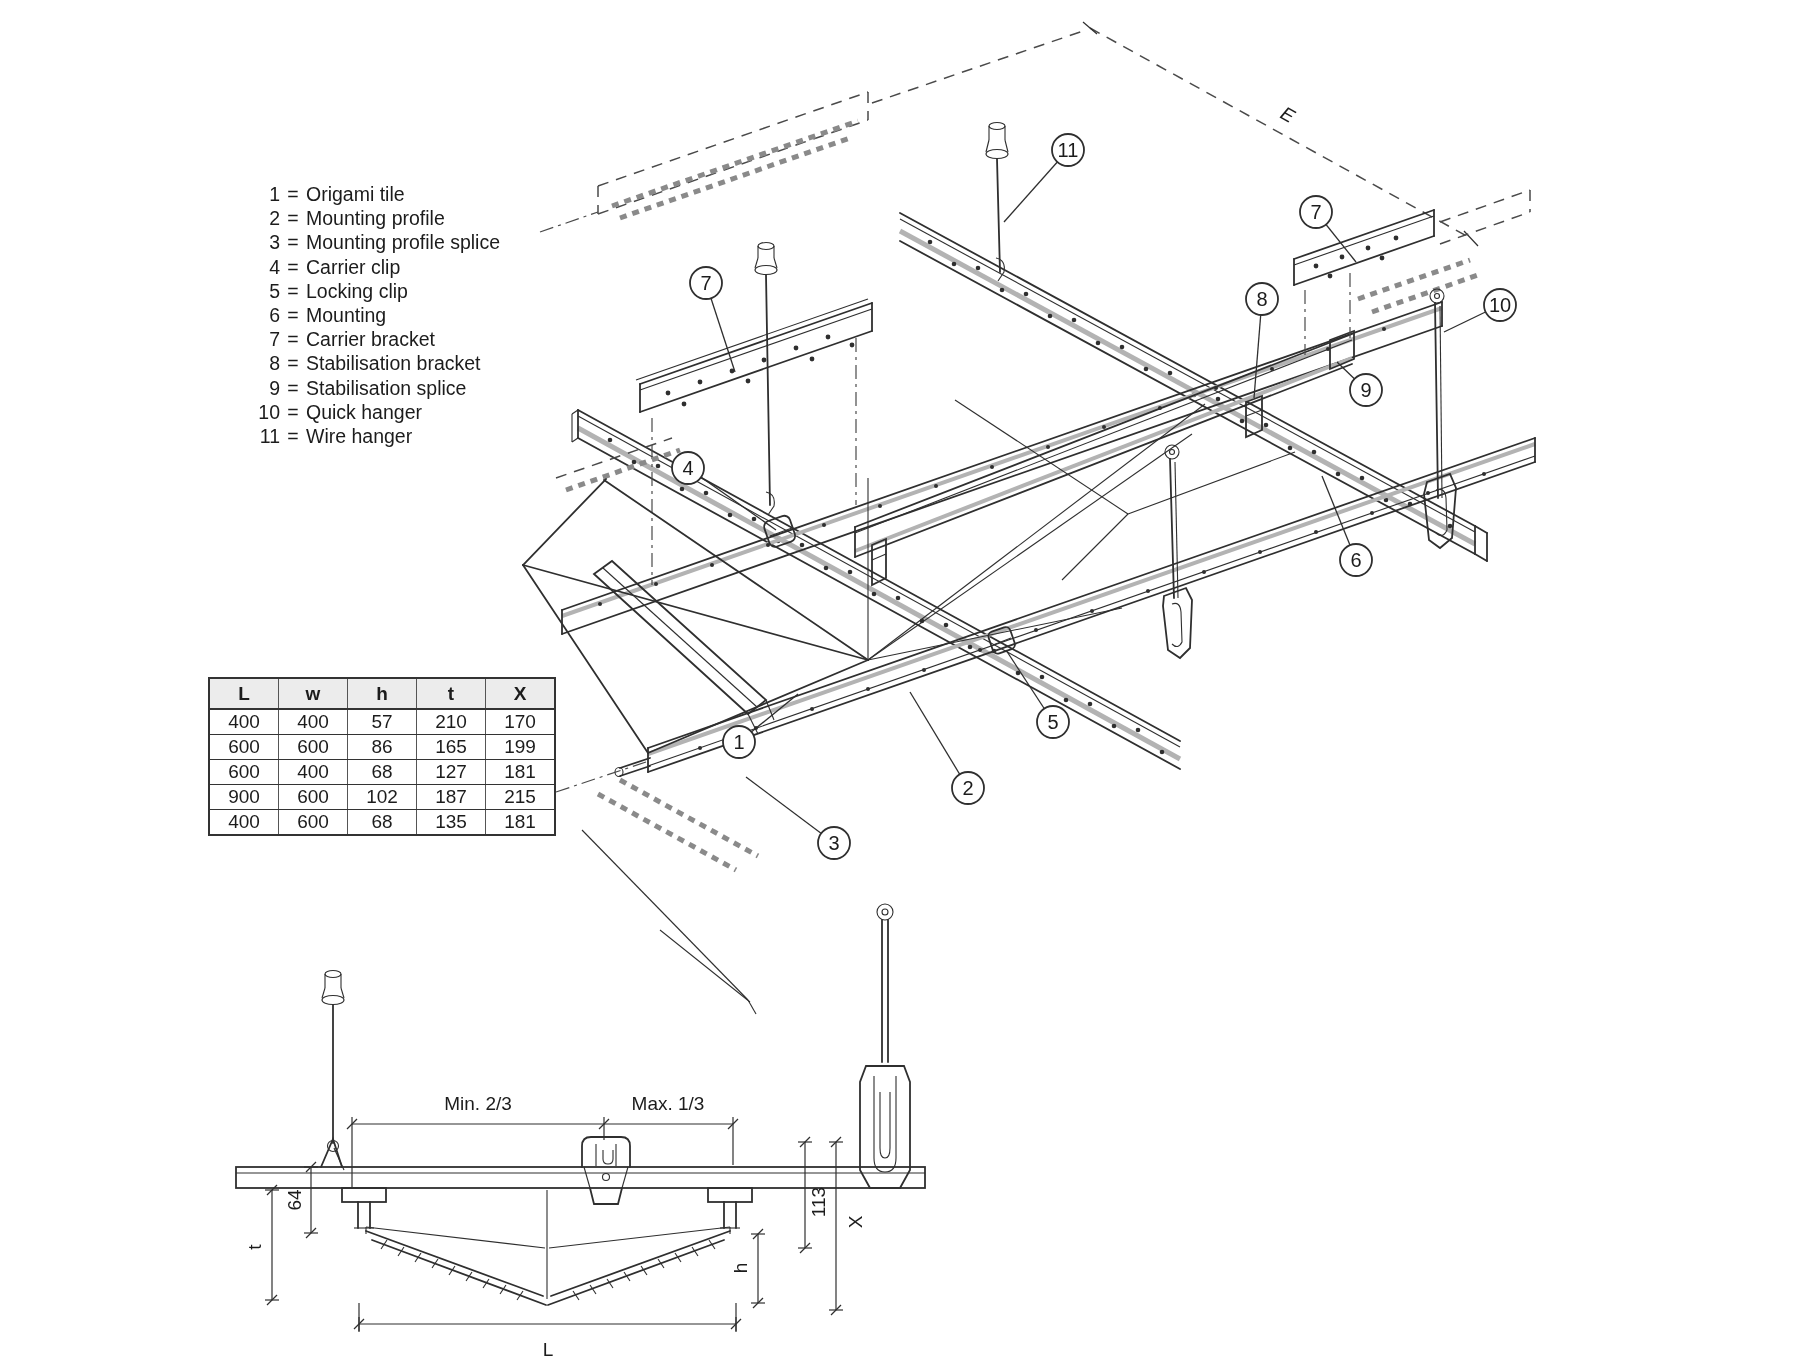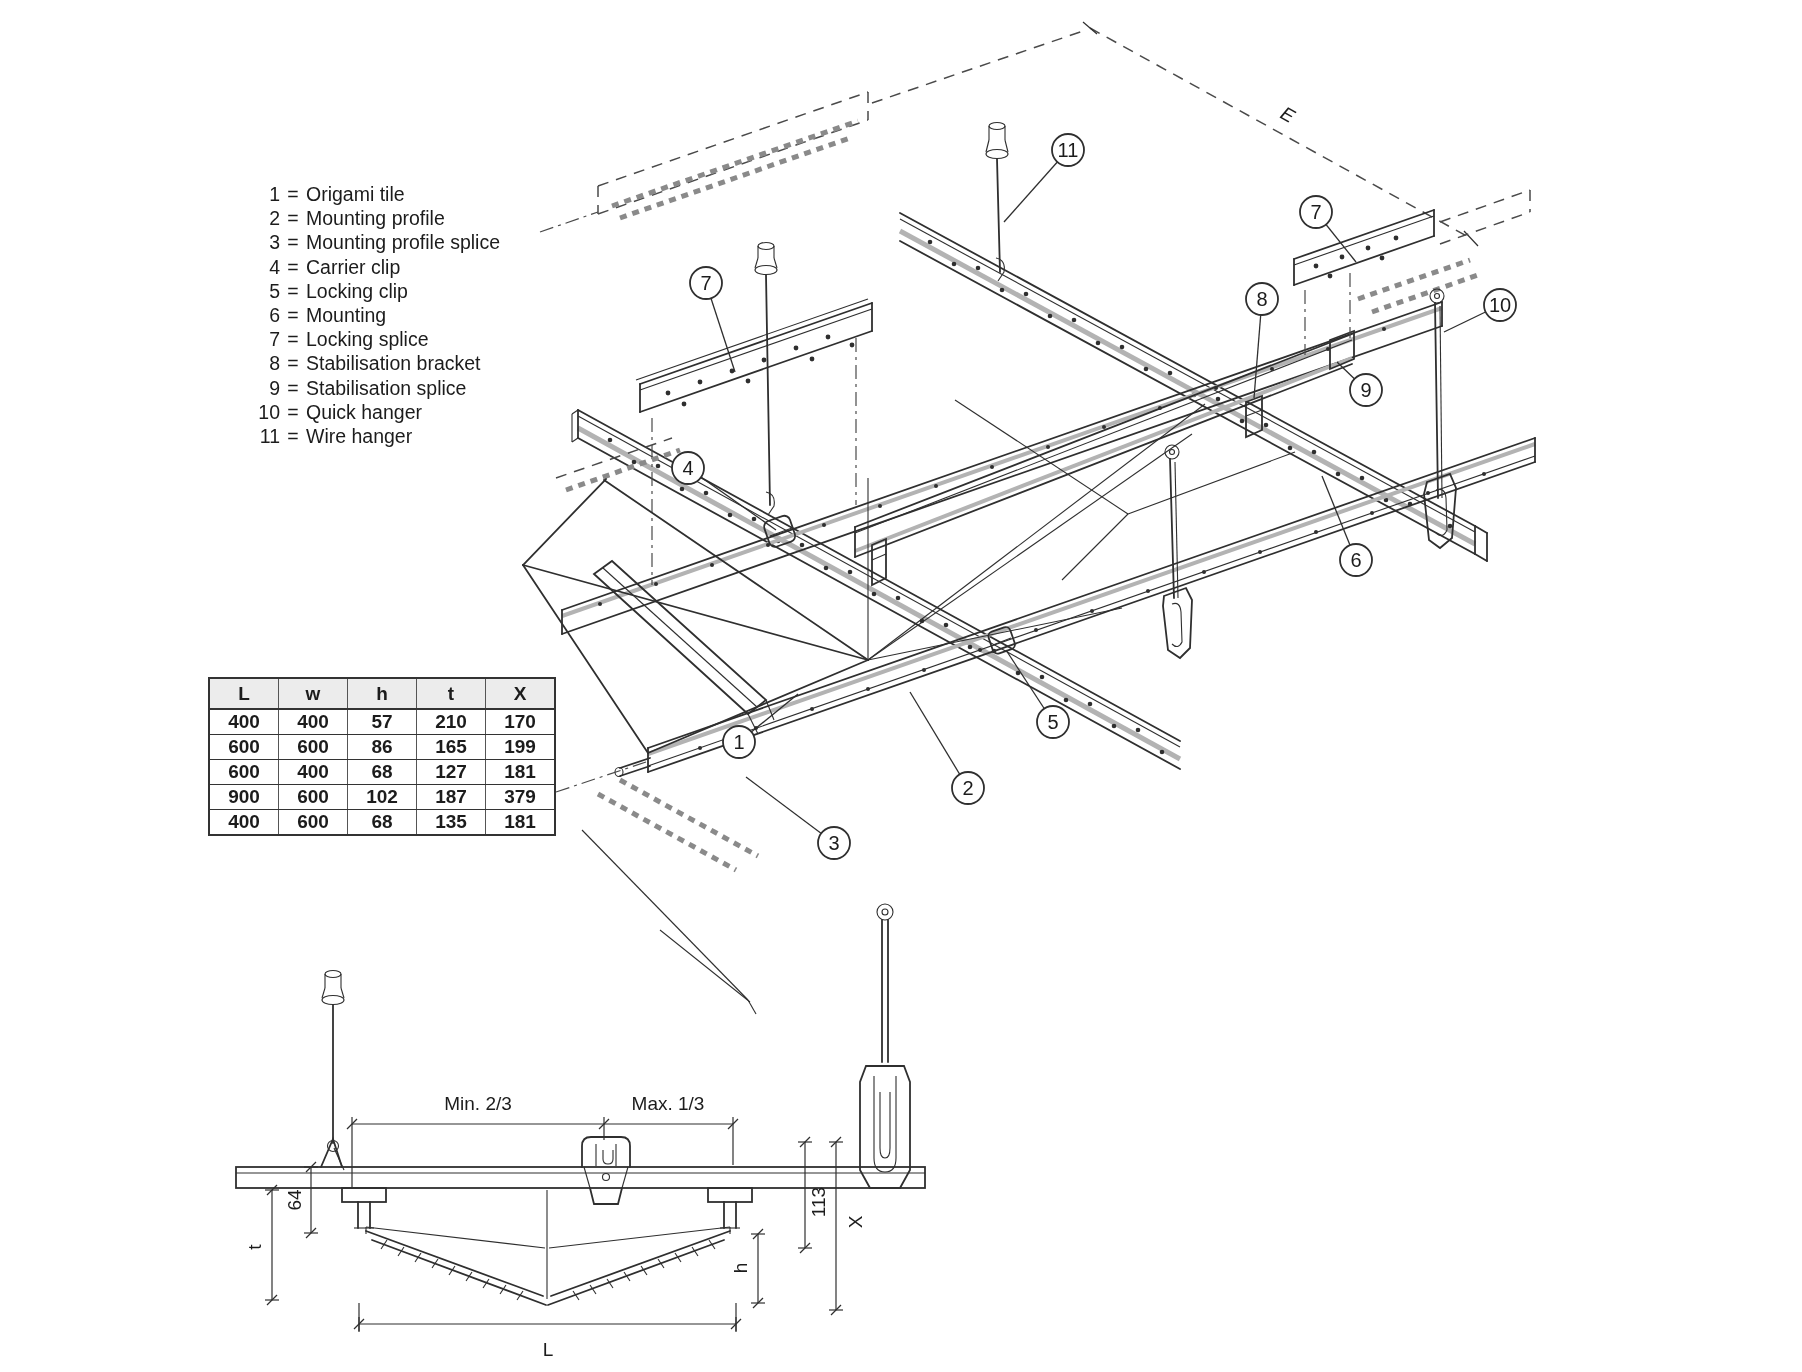--- a/index.html
+++ b/index.html
@@ -10,21 +10,21 @@
   .legend{position:absolute;left:252px;top:182px;font-size:19.5px;line-height:24.2px;}
   .legend .row{display:flex;white-space:nowrap;}
   .legend .num{display:inline-block;width:28px;text-align:right;}
   .legend .eq{display:inline-block;width:26px;text-align:center;}
   
   .spec{position:absolute;left:208px;top:677px;border-collapse:collapse;
         font-size:19px;text-align:center;}
   .spec th,.spec td{width:68px;border:1px solid #555;padding:0;}
   .spec th{height:29px;background:#ececec;font-weight:bold;
            border-top:2px solid #333;border-bottom:2px solid #333;}
-  .spec td{height:24px;border-top:1.5px solid #333;border-bottom:1.5px solid #333;font-weight:bold;}
+  .spec td{height:24px;border-top:1.5px solid #333;border-bottom:1.5px solid #333;}
   .spec{border:2px solid #333;}
   
   .ln{stroke:#2f2f2f;stroke-width:1.8;fill:none;stroke-linecap:round;}
   .thin{stroke:#2f2f2f;stroke-width:1.1;fill:none;}
   .stripe{stroke:#b3b3b3;stroke-width:5;fill:none;}
   .stripe4{stroke:#b3b3b3;stroke-width:4;fill:none;}
   .dash{stroke:#4a4a4a;stroke-width:1.5;fill:none;stroke-dasharray:11 8;}
   .dashdot{stroke:#4a4a4a;stroke-width:1.2;fill:none;stroke-dasharray:14 5 3 5;}
   .hatch{stroke:#8a8a8a;stroke-width:5;fill:none;stroke-dasharray:7 6;}
   .dim{stroke:#2f2f2f;stroke-width:1.2;fill:none;}
@@ -575,21 +575,21 @@
         <span class="lab">Locking clip</span>
       </div>
       <div class="row">
         <span class="num">6</span>
         <span class="eq">=</span>
         <span class="lab">Mounting</span>
       </div>
       <div class="row">
         <span class="num">7</span>
         <span class="eq">=</span>
-        <span class="lab">Locking splice</span>
+        <span class="lab">Carrier bracket</span>
       </div>
       <div class="row">
         <span class="num">8</span>
         <span class="eq">=</span>
         <span class="lab">Stabilisation bracket</span>
       </div>
       <div class="row">
         <span class="num">9</span>
         <span class="eq">=</span>
         <span class="lab">Stabilisation splice</span>
@@ -636,21 +636,21 @@
           <td>400</td>
           <td>68</td>
           <td>127</td>
           <td>181</td>
         </tr>
         <tr>
           <td>900</td>
           <td>600</td>
           <td>102</td>
           <td>187</td>
-          <td>379</td>
+          <td>215</td>
         </tr>
         <tr>
           <td>400</td>
           <td>600</td>
           <td>68</td>
           <td>135</td>
           <td>181</td>
         </tr>
       </tbody>
     </table>

